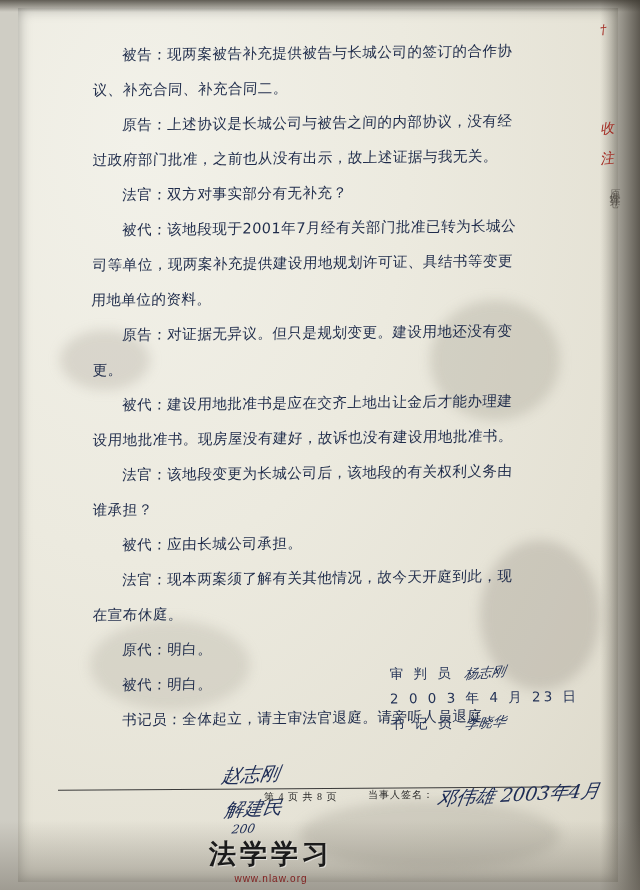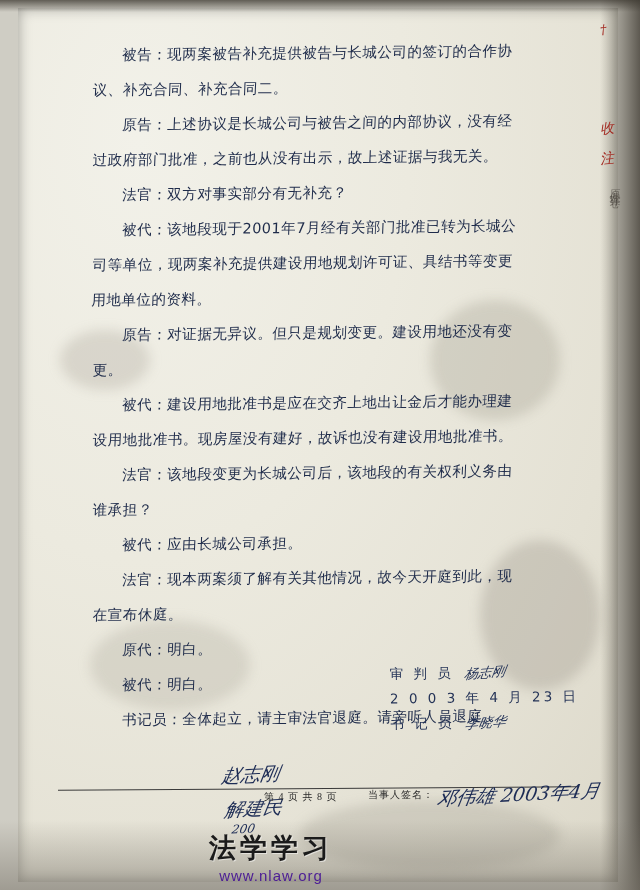--- a/index.html
+++ b/index.html
@@ -136,22 +136,22 @@
   #wm-main {
     font-family: "DejaVu Sans", sans-serif;
     font-weight: bold;
     font-size: 27px;
     color: #1b1b1b;
     letter-spacing: 4px;
     text-shadow: 1px 1px 0 rgba(255,255,255,0.5);
   }
   #wm-url {
     font-family: "Liberation Sans", sans-serif;
-    font-size: 15px;
-    color: #4c1d95;
+    font-size: 10px;
+    color: #7f1d1d;
     letter-spacing: 1px;
     margin-top: 1px;
   }
   
   .red-mark {
     position: absolute;
     font-family: "DejaVu Serif", serif;
     color: #a32a22;
     font-style: italic;
     transform: rotate(-6deg);

